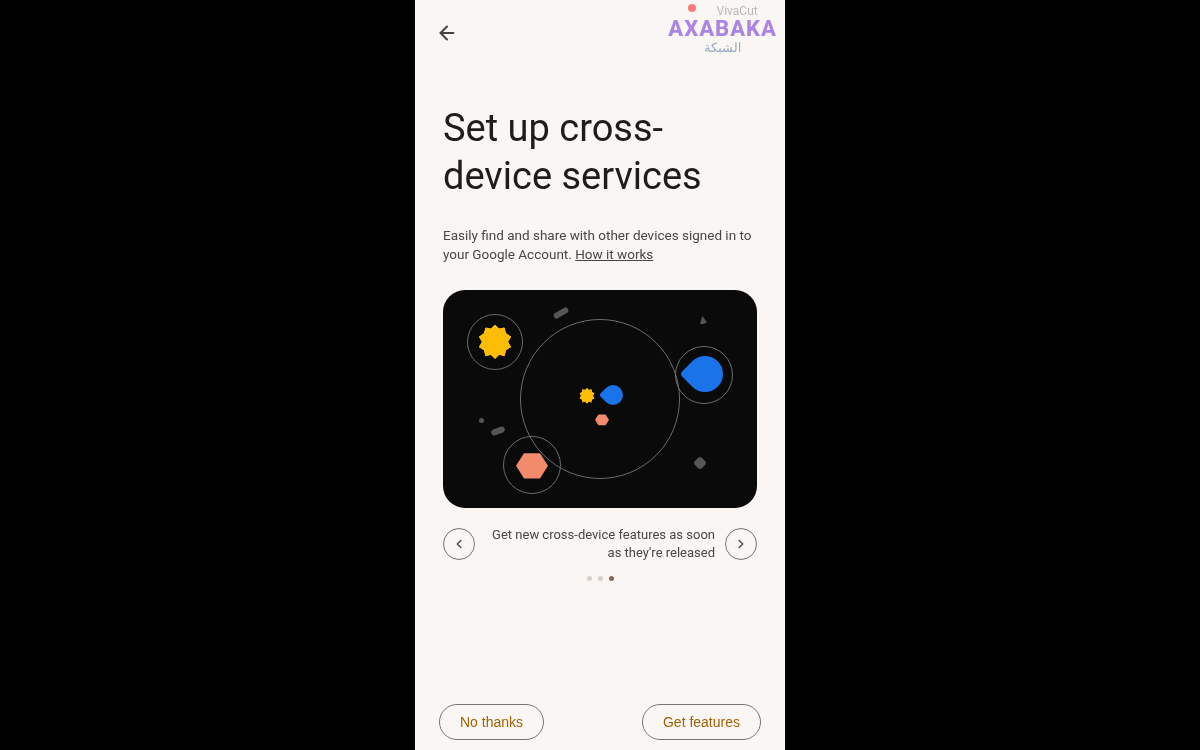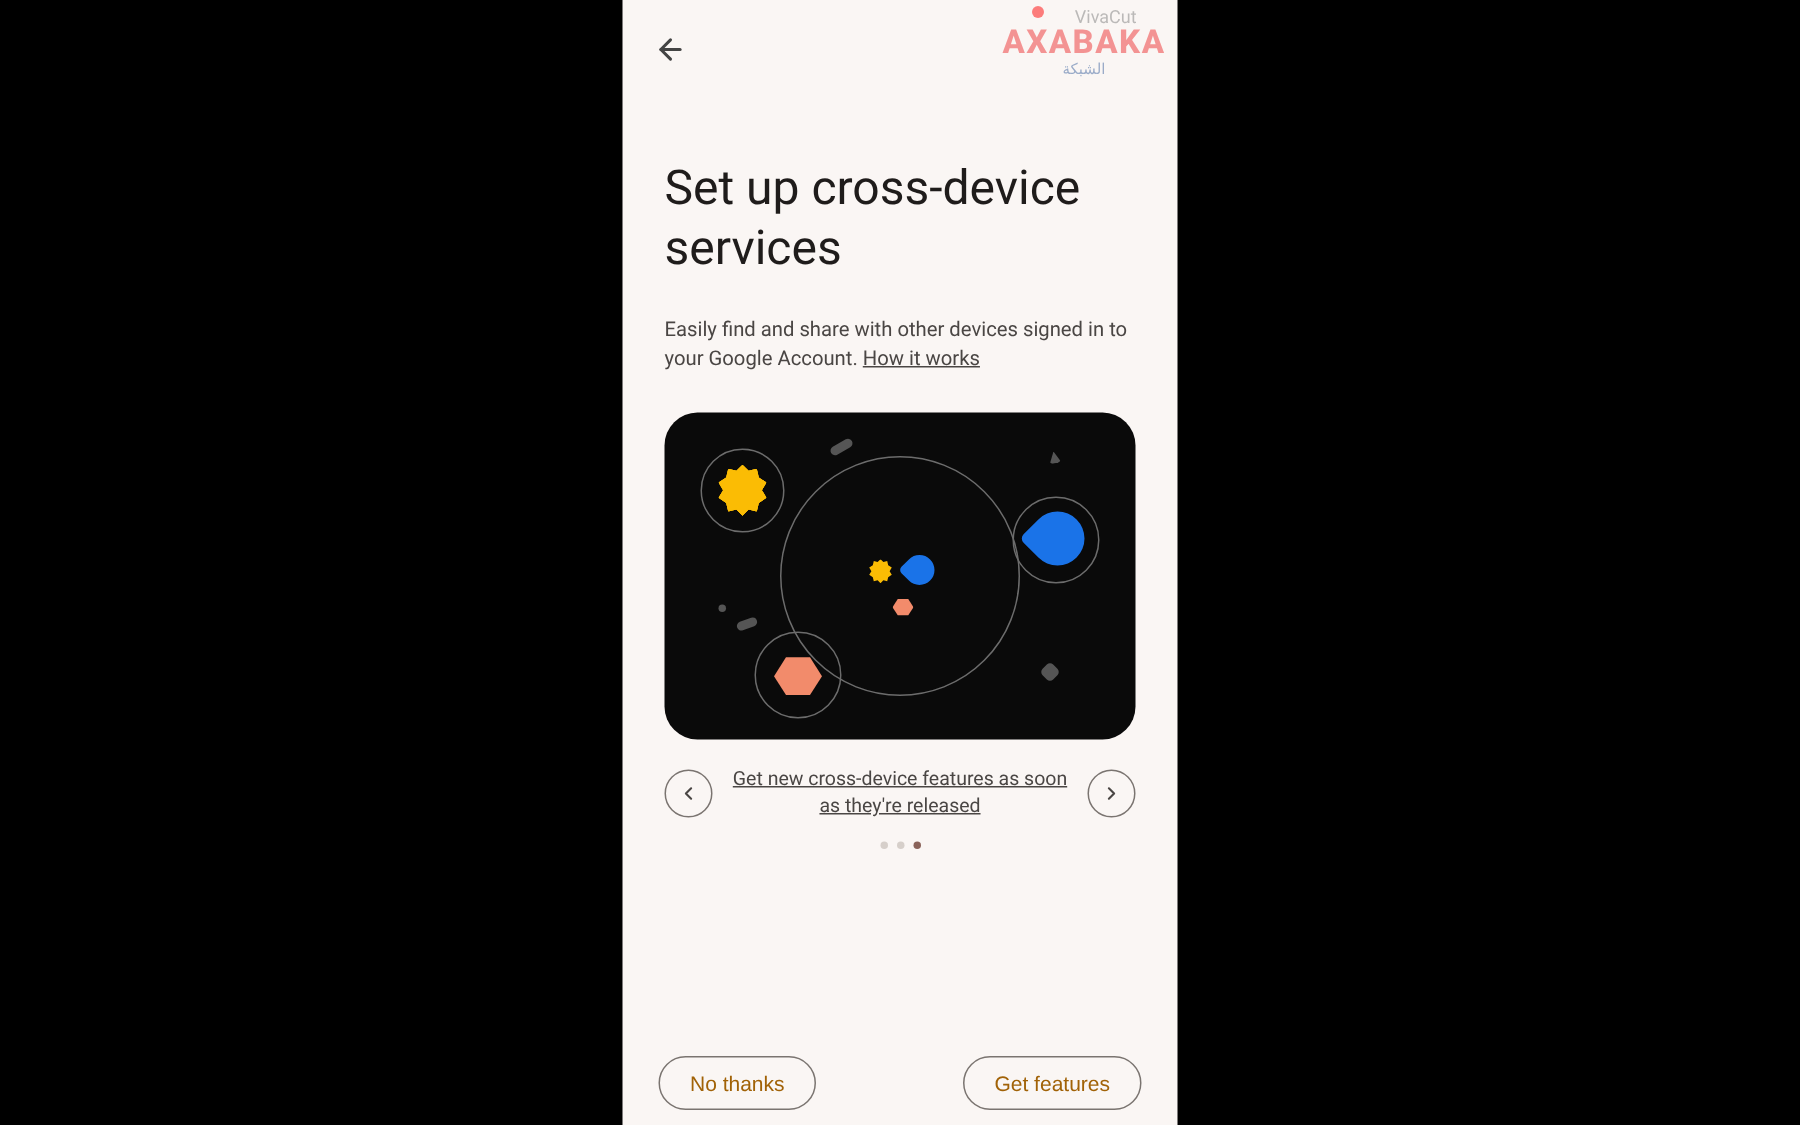--- a/index.html
+++ b/index.html
@@ -51,32 +51,32 @@
     font-size: 12px;
     color:#888;
     display:flex;
     gap:21px;
   }
   .watermark .vc .dot { width:8px;height:8px;border-radius:50%;background:#ff1a1a; }
   .watermark .ax {
     font-size: 22px;
     font-weight: 800;
     letter-spacing: 1px;
-    color:#ef4444;
+    color:#6d28d9;
     line-height:1;
   }
-  .watermark .ar { font-size: 10px; color:#4c6fa5; letter-spacing:2px; }
+  .watermark .ar { font-size: 13px; color:#4c6fa5; letter-spacing:2px; }
   .content {
     flex: 1;
     padding: 0 28px;
     display: flex;
     flex-direction: column;
   }
   .title {
-    font-size: 32px;
+    font-size: 38px;
     font-weight: 400;
     line-height: 1.25;
     color: #1f1c1b;
     margin-top: 40px;
     margin-bottom: 26px;
   }
   .description {
     font-size: 13.5px;
     line-height: 1.4;
     color: #4a4644;
@@ -154,26 +154,25 @@
     border-radius: 50%;
     display: flex;
     align-items: center;
     justify-content: center;
     cursor: pointer;
     color: #4a4644;
     flex-shrink: 0;
   }
   .carousel-text {
     flex: 1;
-    text-align: center;
+    text-align: right;
     font-size: 13px;
     line-height: 1.4;
     color: #4a4644;
     padding: 0 4px;
-    text-decoration: underline;
   }
   .dots {
     margin-top: 14px;
     display: flex;
     justify-content: center;
     gap: 6px;
   }
   .page-dot {
     width: 5px;
     height: 5px;

